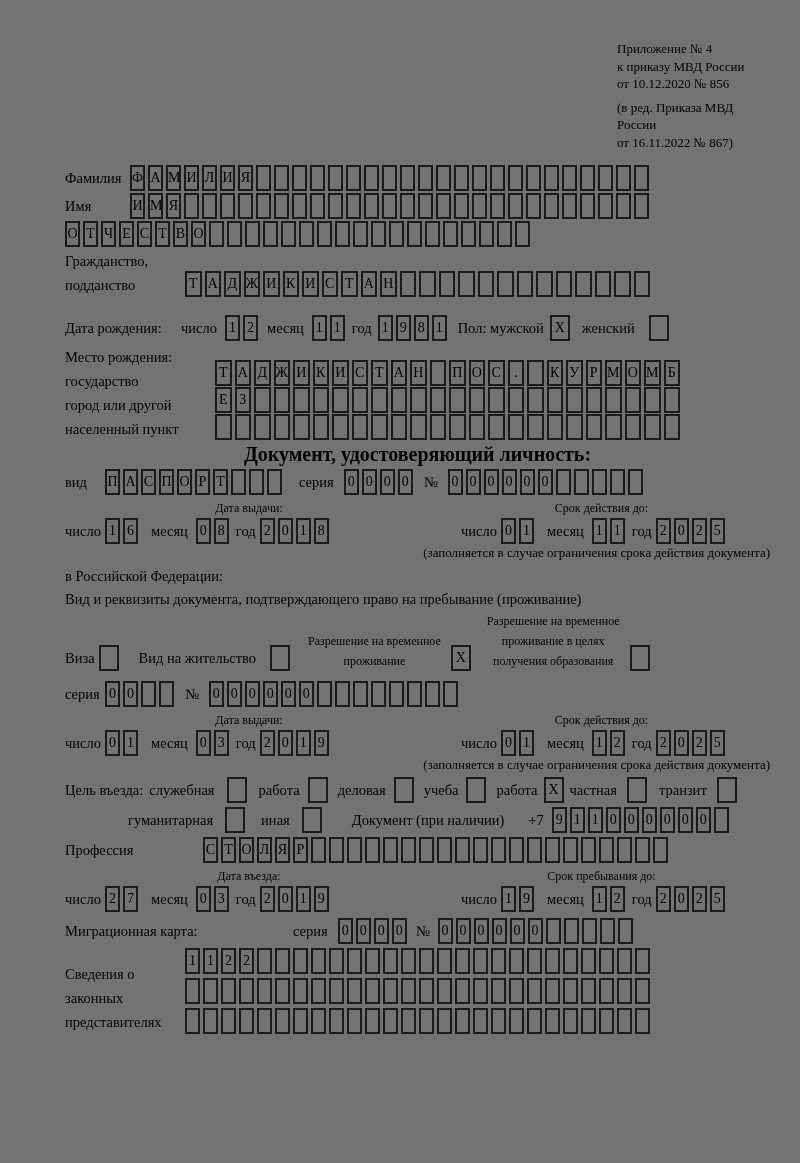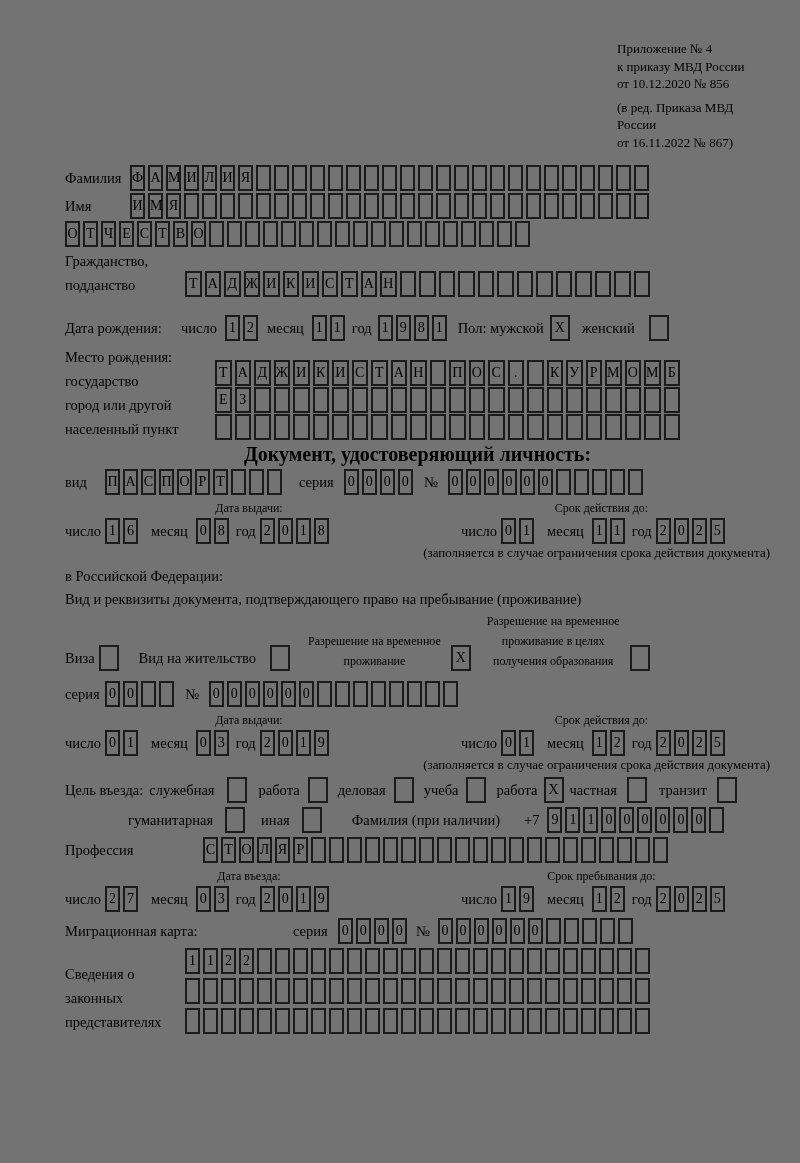--- a/index.html
+++ b/index.html
@@ -521,21 +521,21 @@
       <span class="cbox ml10"></span>
       <span class="lbl ml12">транзит</span>
       <span class="cbox ml10"></span>
     </div>
 
     <div class="row" style="margin-bottom:4px">
       <span class="lbl" style="margin-left:63px">гуманитарная</span>
       <span class="cbox ml12"></span>
       <span class="lbl ml16">иная</span>
       <span class="cbox ml12"></span>
-      <span class="lbl ml30">Фамилия (при наличии)</span>
+      <span class="lbl ml30">Документ (при наличии)</span>
       <span class="lbl ml24">+7</span>
       <span class="cells ml8">
             <span class="cell">9</span>
             <span class="cell">1</span>
             <span class="cell">1</span>
             <span class="cell">0</span>
             <span class="cell">0</span>
             <span class="cell">0</span>
             <span class="cell">0</span>
             <span class="cell">0</span>

